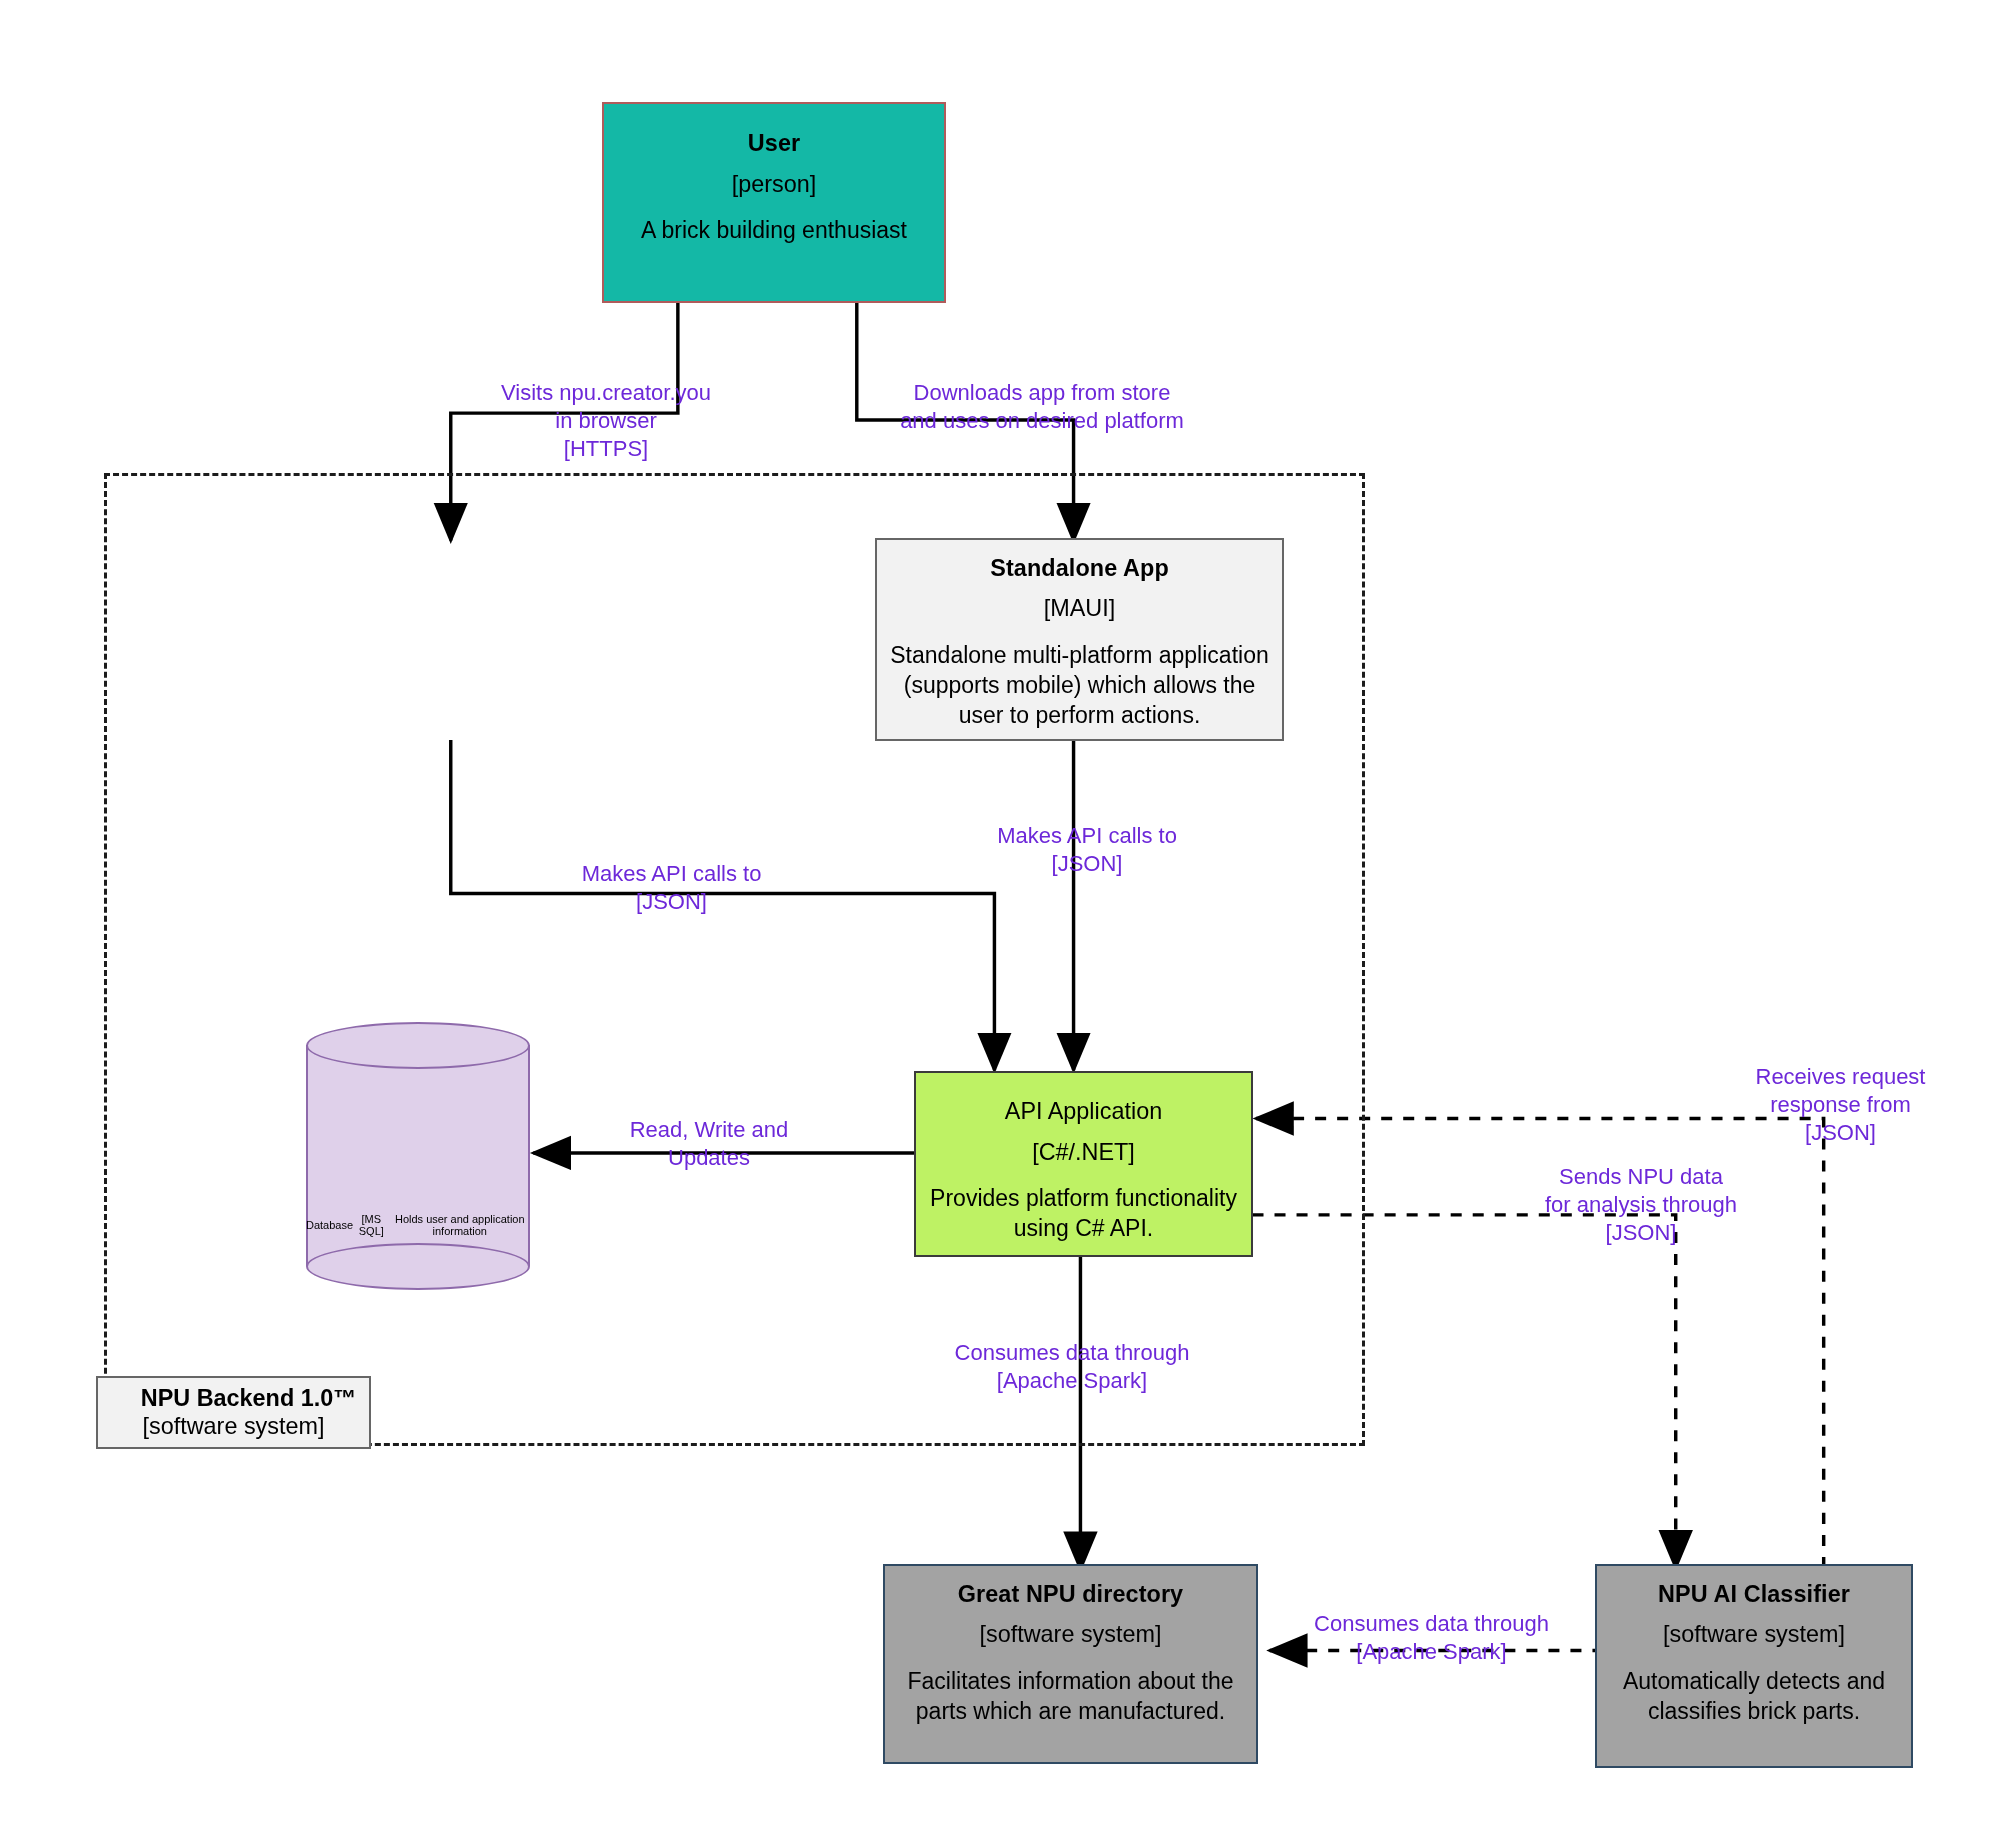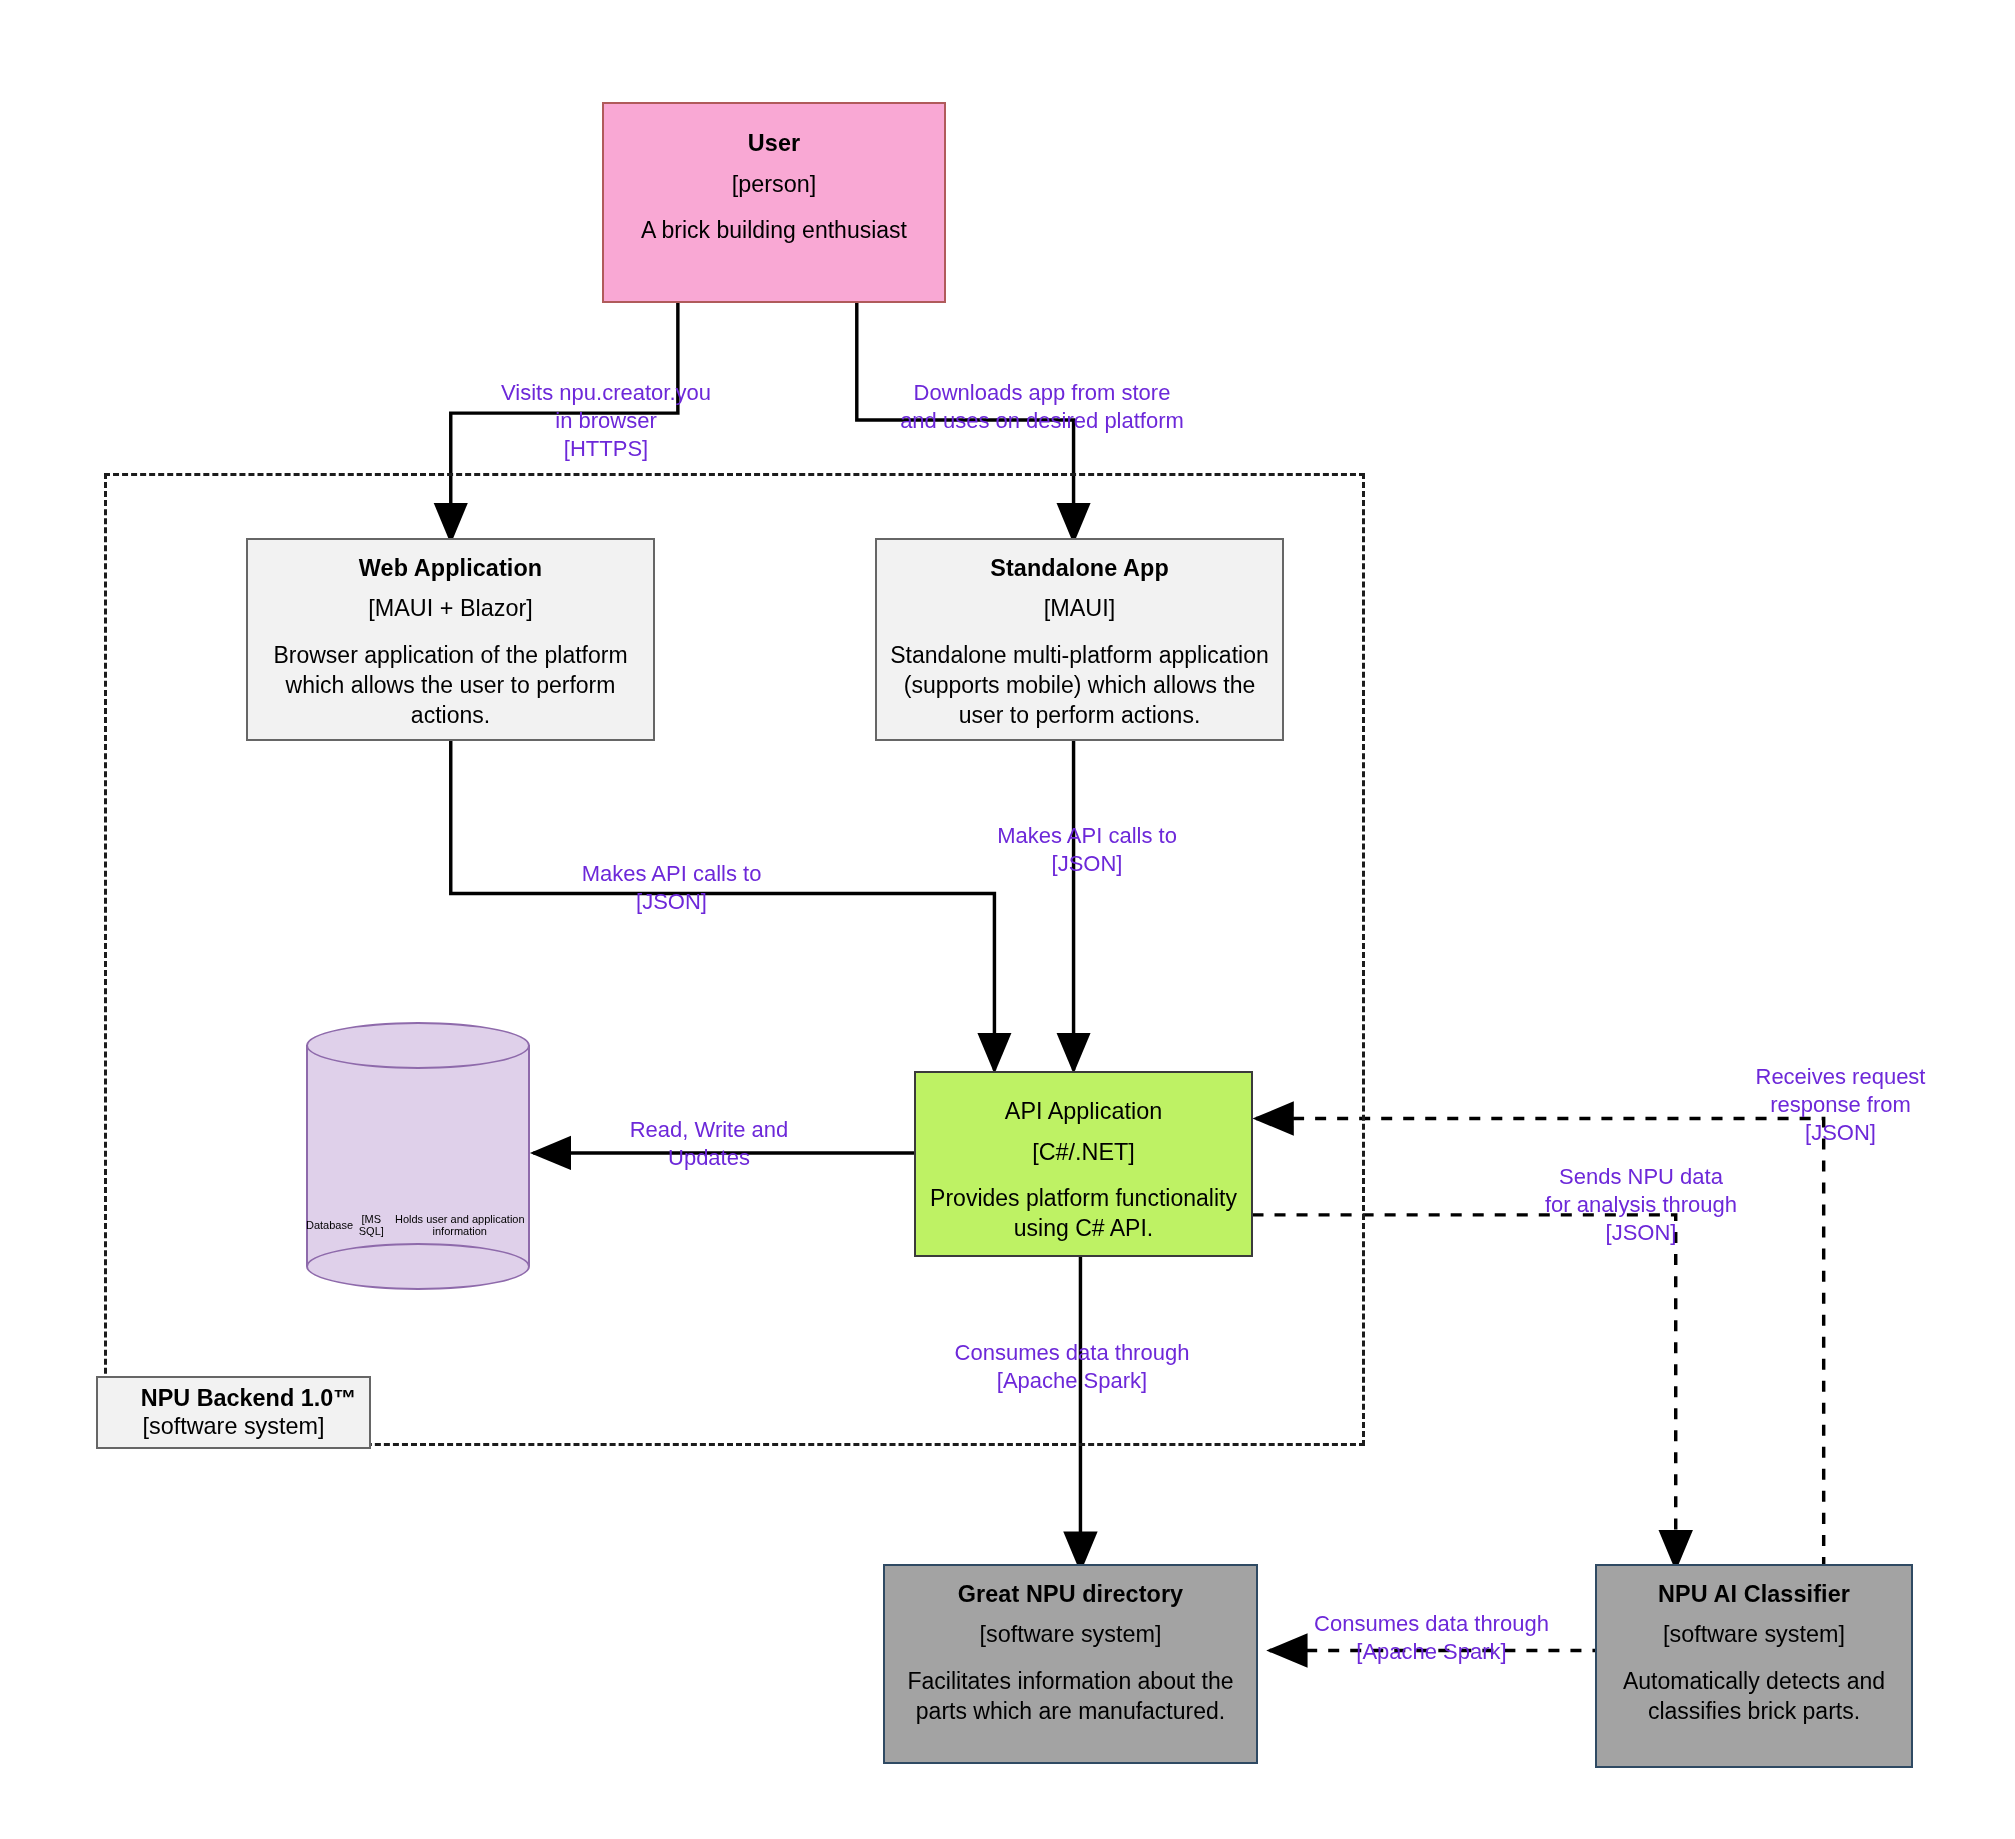--- a/index.html
+++ b/index.html
@@ -45,21 +45,21 @@
     font-size: 23.4px;
     line-height: 1.22;
     margin-top: 12px;
   }
   .node .desc {
     font-weight: normal;
     font-size: 23px;
     line-height: 1.30;
   }
   .node.person {
-    background: #f9a8d4;
+    background: #14b8a6;
     border: 2.8px solid #b05b5b;
   }
   .node.container-grey {
     background: #f2f2f2;
     border: 2.8px solid #666666;
   }
   .node.api {
     background: #bef264;
     border: 2.8px solid #3b3b3b;
   }
@@ -209,26 +209,20 @@
     <div class="bl-tech">[software system]</div>
   </div>
 
   <div class="node person" style="left:602px; top:102px; width:344px; height:201px; padding-top:25px;">
     <div class="title">User</div>
     <div class="tech">[person]</div>
     <div class="spacer-sm"></div>
     <div class="desc" style="width:94%;">A brick building enthusiast</div>
   </div>
 
-  <div class="node container-grey" style="left:246px; top:538px; width:409px; height:203px; padding-top:13.8px;">
-    <div class="title">Web Application</div>
-    <div class="tech">[MAUI + Blazor]</div>
-    <div class="spacer-sm"></div>
-    <div class="desc" style="width:95%;">Browser application of the platform which allows the user to perform actions.</div>
-  </div>
 
   <div class="node container-grey" style="left:875px; top:538px; width:409px; height:203px; padding-top:13.8px;">
     <div class="title">Standalone App</div>
     <div class="tech">[MAUI]</div>
     <div class="spacer-sm"></div>
     <div class="desc" style="width:99%;">Standalone multi-platform application (supports mobile) which allows the user to perform actions.</div>
   </div>
 
   <div class="db-wrap" style="left:306px; top:1022px; width:224px; height:268px;">
     <div class="db-body"></div>

